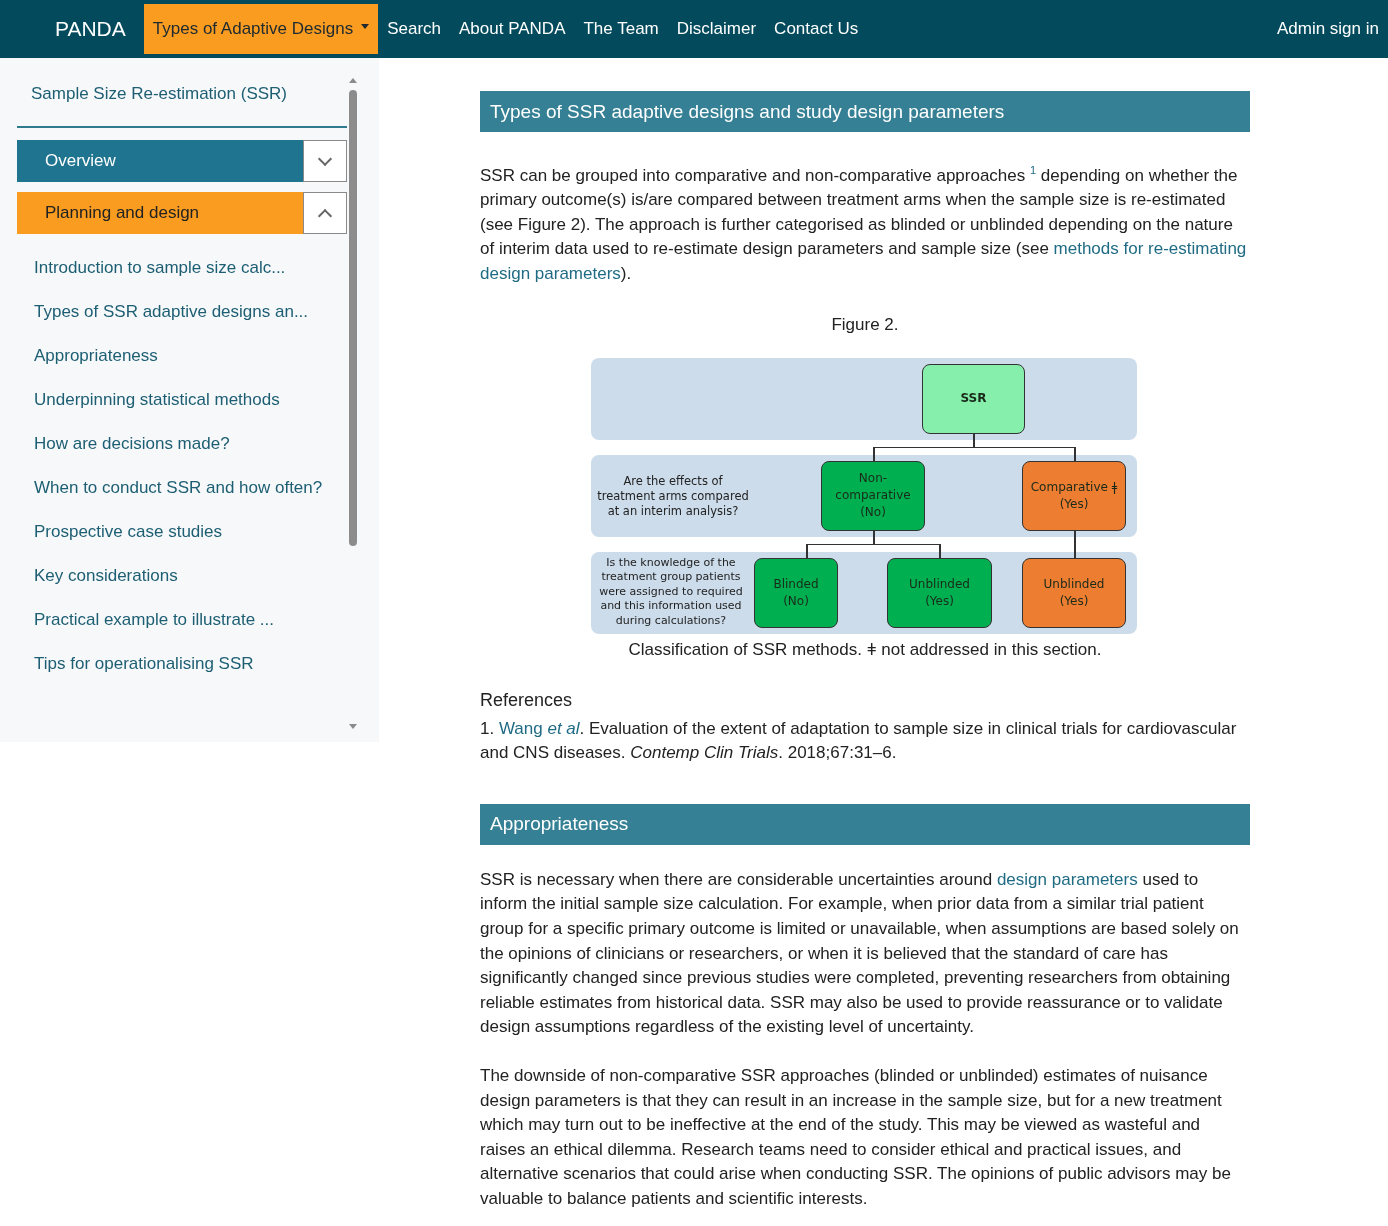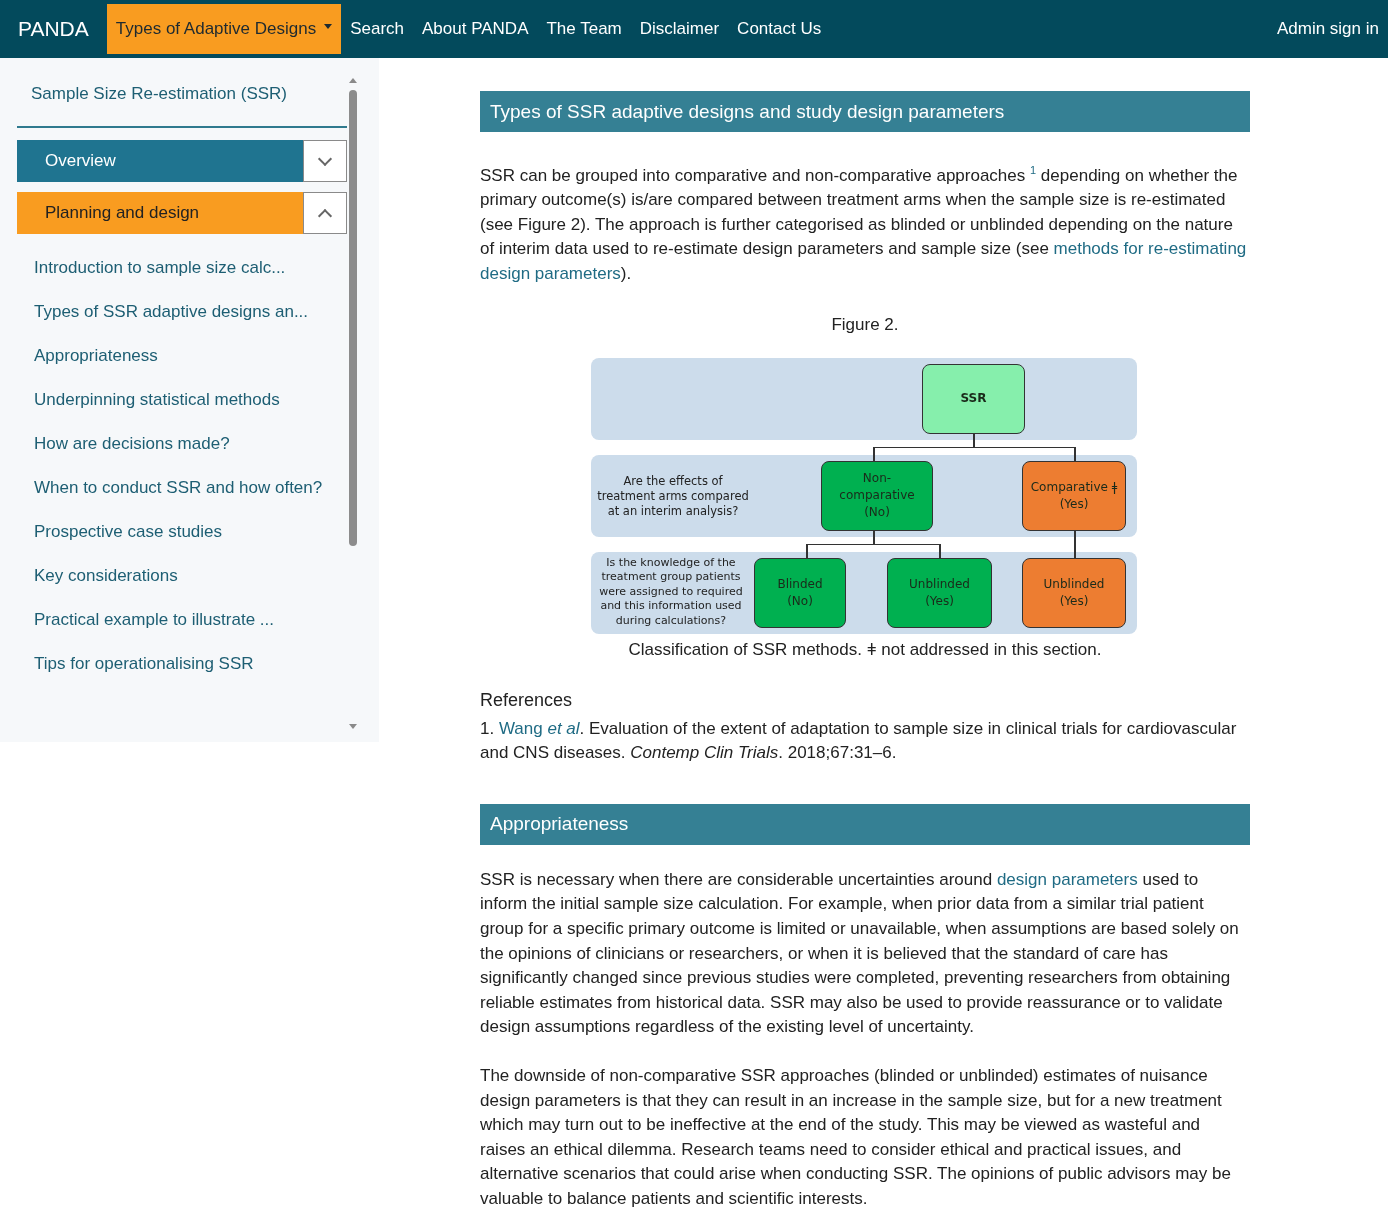--- a/index.html
+++ b/index.html
@@ -1,20 +1,20 @@
 <!DOCTYPE html>
 <html><head>
 <meta charset="utf-8">
 <style>
   * { box-sizing: border-box; margin: 0; padding: 0; }
   html, body { width: 1388px; height: 1226px; overflow: hidden; background: #ffffff; }
   body { font-family: "Liberation Sans", sans-serif; color: #222; position: relative; }
 
   
-  .navbar { position: absolute; left: 0; top: 0; width: 1388px; height: 58px; background: #034a5c; display: flex; align-items: center; }
+  .navbar { position: absolute; left: 0; top: 0; width: 1388px; height: 58px; background: #034a5c; display: flex; align-items: center; padding-left: 37px; }
   .brand { color: #fff; font-size: 21px; margin-left: 18px; margin-right: 18px; }
   .nav-dropdown { background: #f99c20; color: #1e2a30; height: 50px; display: flex; align-items: center; padding: 0 9px; font-size: 17px; margin-right: 0; }
   .caret { display: inline-block; margin-left: 8px; width: 0; height: 0; border-left: 4px solid transparent; border-right: 4px solid transparent; border-top: 5px solid #1e2a30; position: relative; top: -3px; }
   .nav-link { color: #fff; font-size: 17px; margin-left: 9px; margin-right: 9px; }
   .nav-right { position: absolute; right: 9px; color: #fff; font-size: 17px; }
 
   
   .sidebar { position: absolute; left: 0; top: 58px; width: 379px; height: 684px; background: #f6f8fa; }
   .sb-title { position: absolute; left: 31px; top: 26px; color: #1d5e73; font-size: 17px; }
   .sb-rule { position: absolute; left: 17px; top: 68px; width: 330px; height: 2px; background: #2f7a8e; }
@@ -134,32 +134,32 @@
     <div class="ln" style="left:215px;top:186px;width:134px;height:1.5px;"></div>
     <div class="ln" style="left:215px;top:186px;width:1.5px;height:14px;"></div>
     <div class="ln" style="left:348px;top:186px;width:1.5px;height:14px;"></div>
     <div class="ln" style="left:483px;top:172px;width:1.5px;height:28px;"></div>
 
     <div class="box blue" style="left:331px;top:6px;width:103px;height:70px;">
       <span>SSR</span>
     </div>
 
     <div class="question" style="left:2px;top:116px;width:160px;">Are the effects of treatment arms compared at an interim analysis?</div>
-    <div class="box green" style="left:230px;top:103px;width:112px;height:70px;">
+    <div class="box green" style="left:230px;top:103px;width:104px;height:70px;">
       <span>Non-</span>
       <span>comparative</span>
       <span>(No)</span>
     </div>
     <div class="box orange" style="left:431px;top:103px;width:104px;height:70px;">
       <span>Comparative ǂ</span>
       <span>(Yes)</span>
     </div>
 
     <div class="question" style="left:4px;top:198px;width:152px;font-size:11px;line-height:14.6px;">Is the knowledge of the treatment group patients were assigned to required and this information used during calculations?</div>
-    <div class="box green" style="left:163px;top:200px;width:92px;height:70px;">
+    <div class="box green" style="left:163px;top:200px;width:84px;height:70px;">
       <span>Blinded</span>
       <span>(No)</span>
     </div>
     <div class="box green" style="left:296px;top:200px;width:105px;height:70px;">
       <span>Unblinded</span>
       <span>(Yes)</span>
     </div>
     <div class="box orange" style="left:431px;top:200px;width:104px;height:70px;">
       <span>Unblinded</span>
       <span>(Yes)</span>

